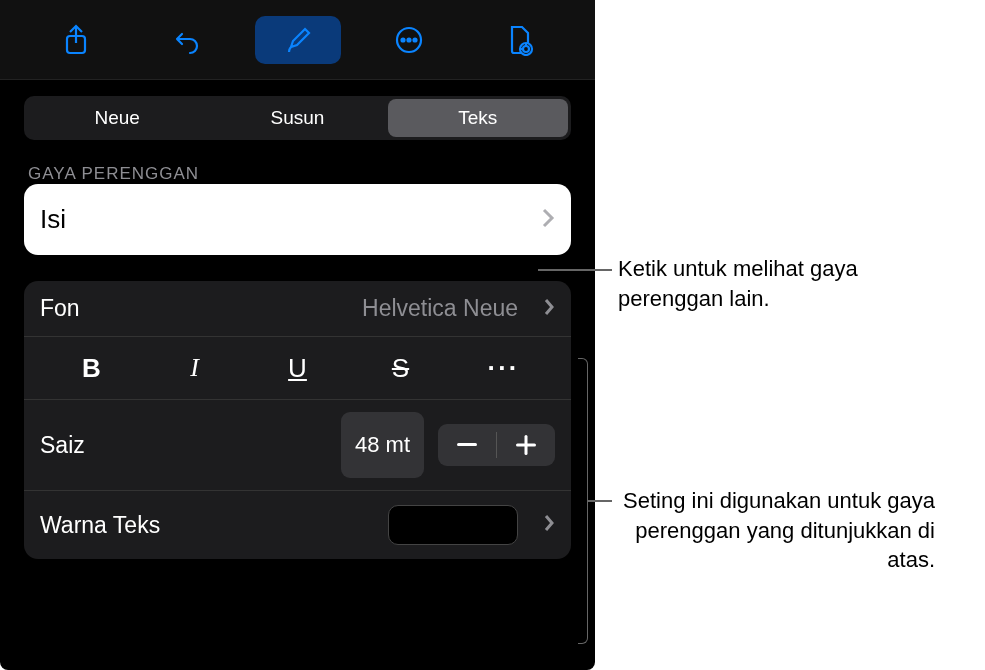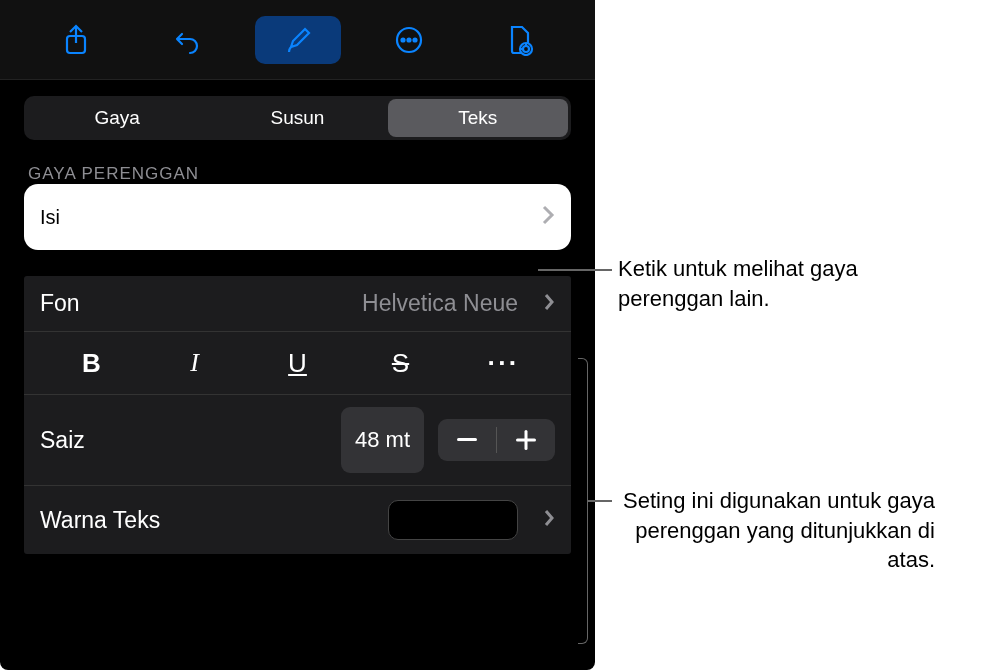--- a/index.html
+++ b/index.html
@@ -75,28 +75,28 @@
       border-radius: 14px;
       padding: 20px 16px;
       display: flex;
       align-items: center;
       justify-content: space-between;
       margin-bottom: 26px;
       cursor: pointer;
     }
     .paragraph-style-text {
       color: #000;
-      font-size: 20px;
+      font-size: 26px;
     }
     .chevron {
       color: #aeaeb2;
     }
     .settings-group {
       background: #1c1c1e;
-      border-radius: 3px;
+      border-radius: 14px;
       overflow: hidden;
     }
     .settings-row {
       display: flex;
       align-items: center;
       justify-content: space-between;
       padding: 14px 16px;
       border-bottom: 1px solid #333;
     }
     .settings-row:last-child {
@@ -235,21 +235,21 @@
         <path d="M6 3 L16 3 L22 9 L22 27 A2 2 0 0 1 20 29 L8 29 A2 2 0 0 1 6 27 Z"></path>
         <circle cx="20" cy="25" r="6" fill="#111"></circle>
         <circle cx="20" cy="25" r="3"></circle>
         <path d="M20 22 L20 20 M17 25 L15 25"></path>
       </svg>
     </div>
   </div>
 
   <div class="content">
     <div class="segmented">
-      <div class="segment">Gaya</div>
+      <div class="segment">Neue</div>
       <div class="segment">Susun</div>
       <div class="segment active">Teks</div>
     </div>
 
     <div class="section-label">GAYA PERENGGAN</div>
 
     <div class="paragraph-style-box">
       <span class="paragraph-style-text">Isi</span>
       <span class="chevron">
         <svg width="14" height="22" viewBox="0 0 14 22" fill="none" stroke="currentColor" stroke-width="3">

